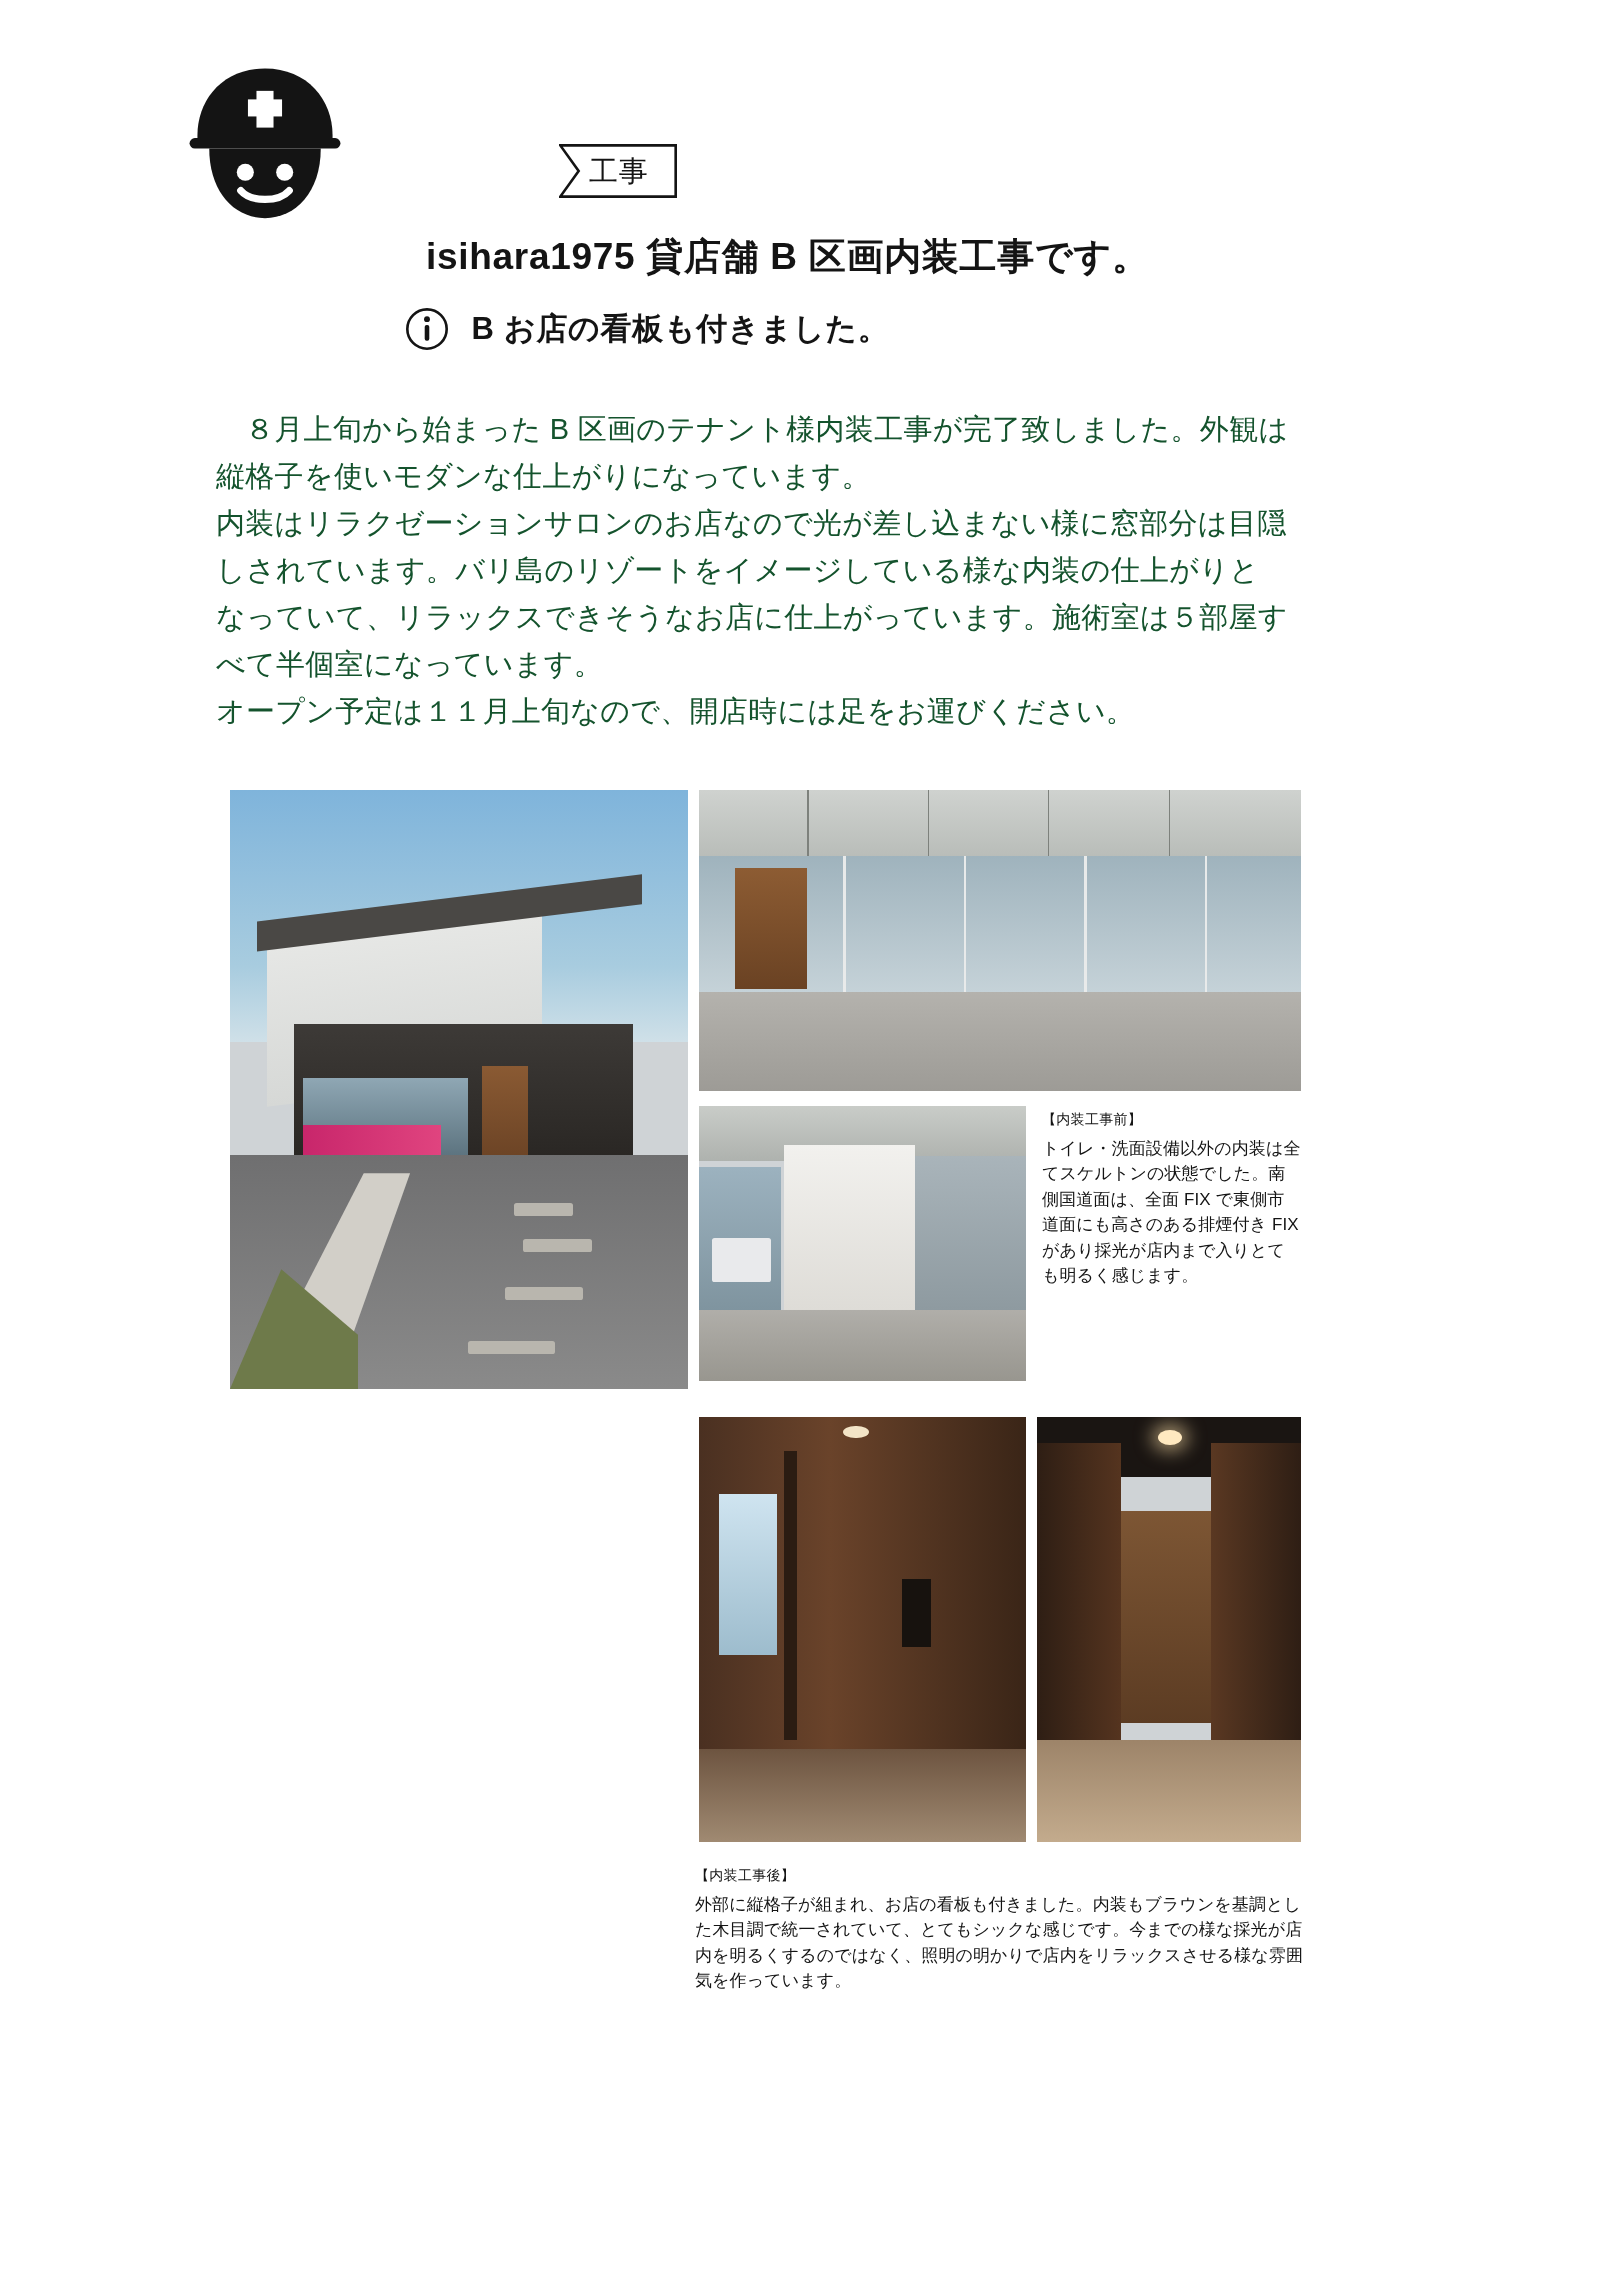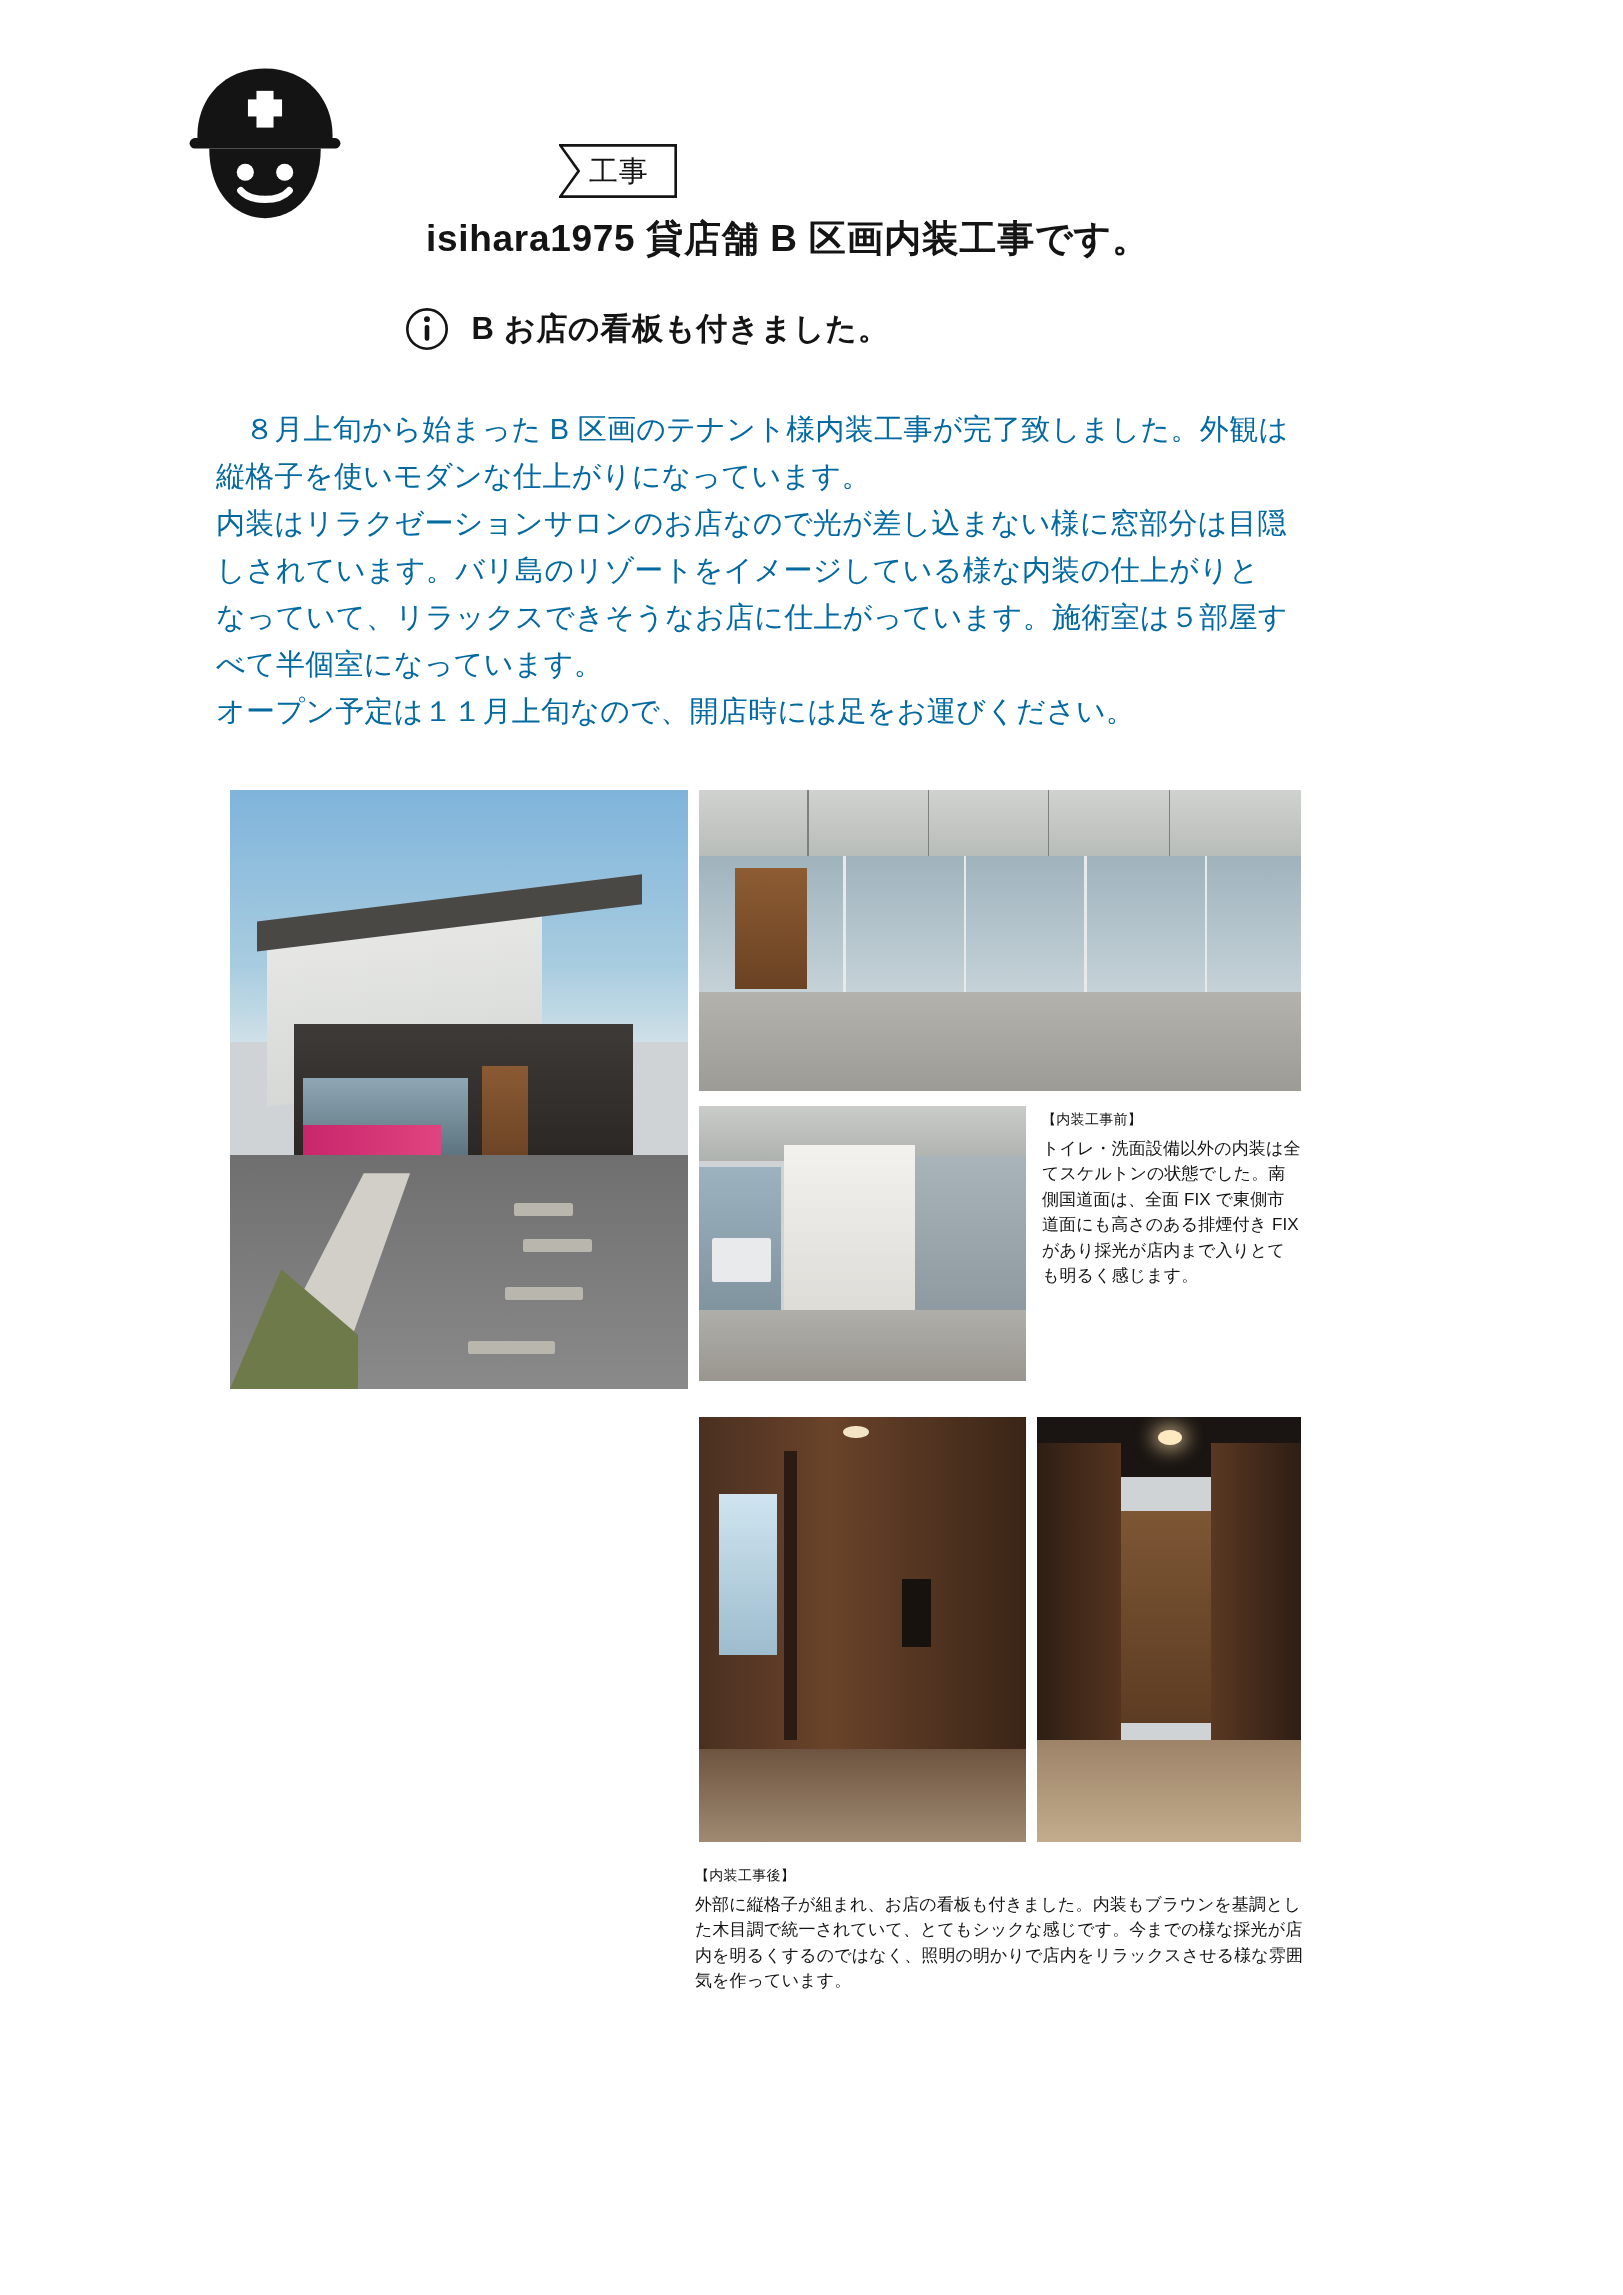--- a/index.html
+++ b/index.html
@@ -51,21 +51,21 @@
     left: 406px;
     top: 92px;
     font-size: 29px;
     line-height: 34px;
     letter-spacing: 0.7px;
     color: #141414;
   }
   .doc-title {
     position: absolute;
     left: 243px;
-    top: 152px;
+    top: 170px;
     font-size: 37px;
     font-weight: bold;
     letter-spacing: 0.7px;
     color: #141414;
     white-space: nowrap;
   }
 
   
   .subtitle-row {
     position: absolute;
@@ -89,21 +89,21 @@
   }
 
   
   .body-text {
     position: absolute;
     left: 216px;
     top: 406px;
     width: 1073px;
     font-size: 29px;
     line-height: 47px;
-    color: #0369a1;
+    color: #14532d;
     letter-spacing: 0.3px;
   }
   .body-text p {
     margin: 0;
   }
   .body-text p.indent {
     text-indent: 29px;
   }
 
   

